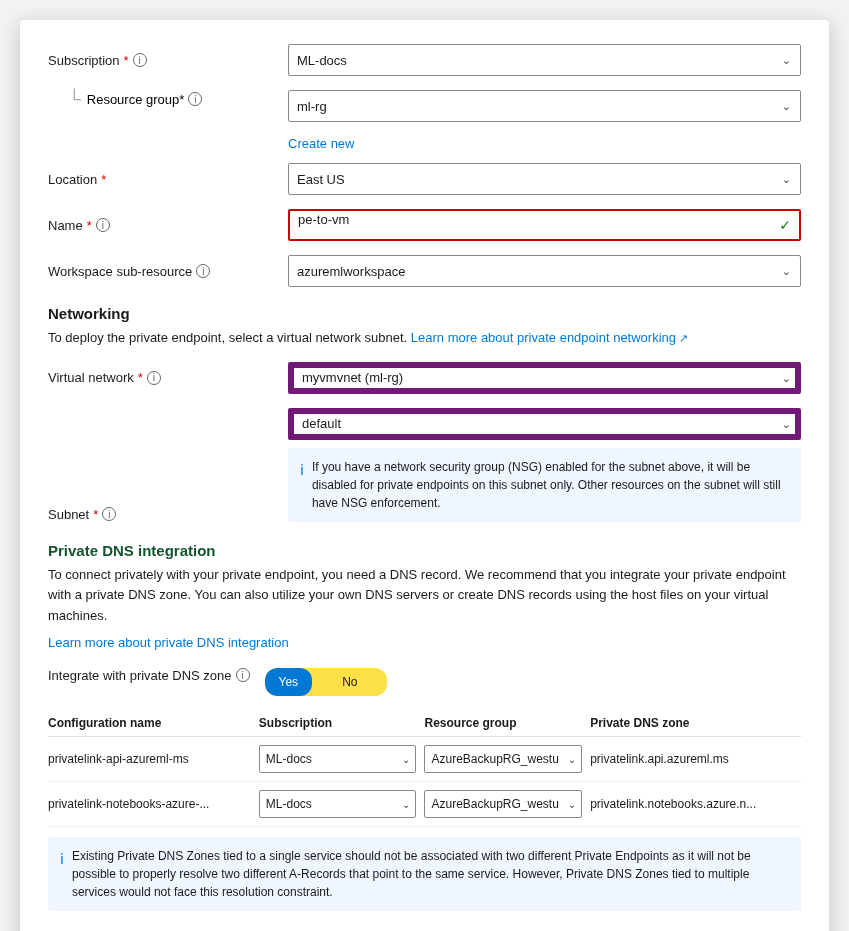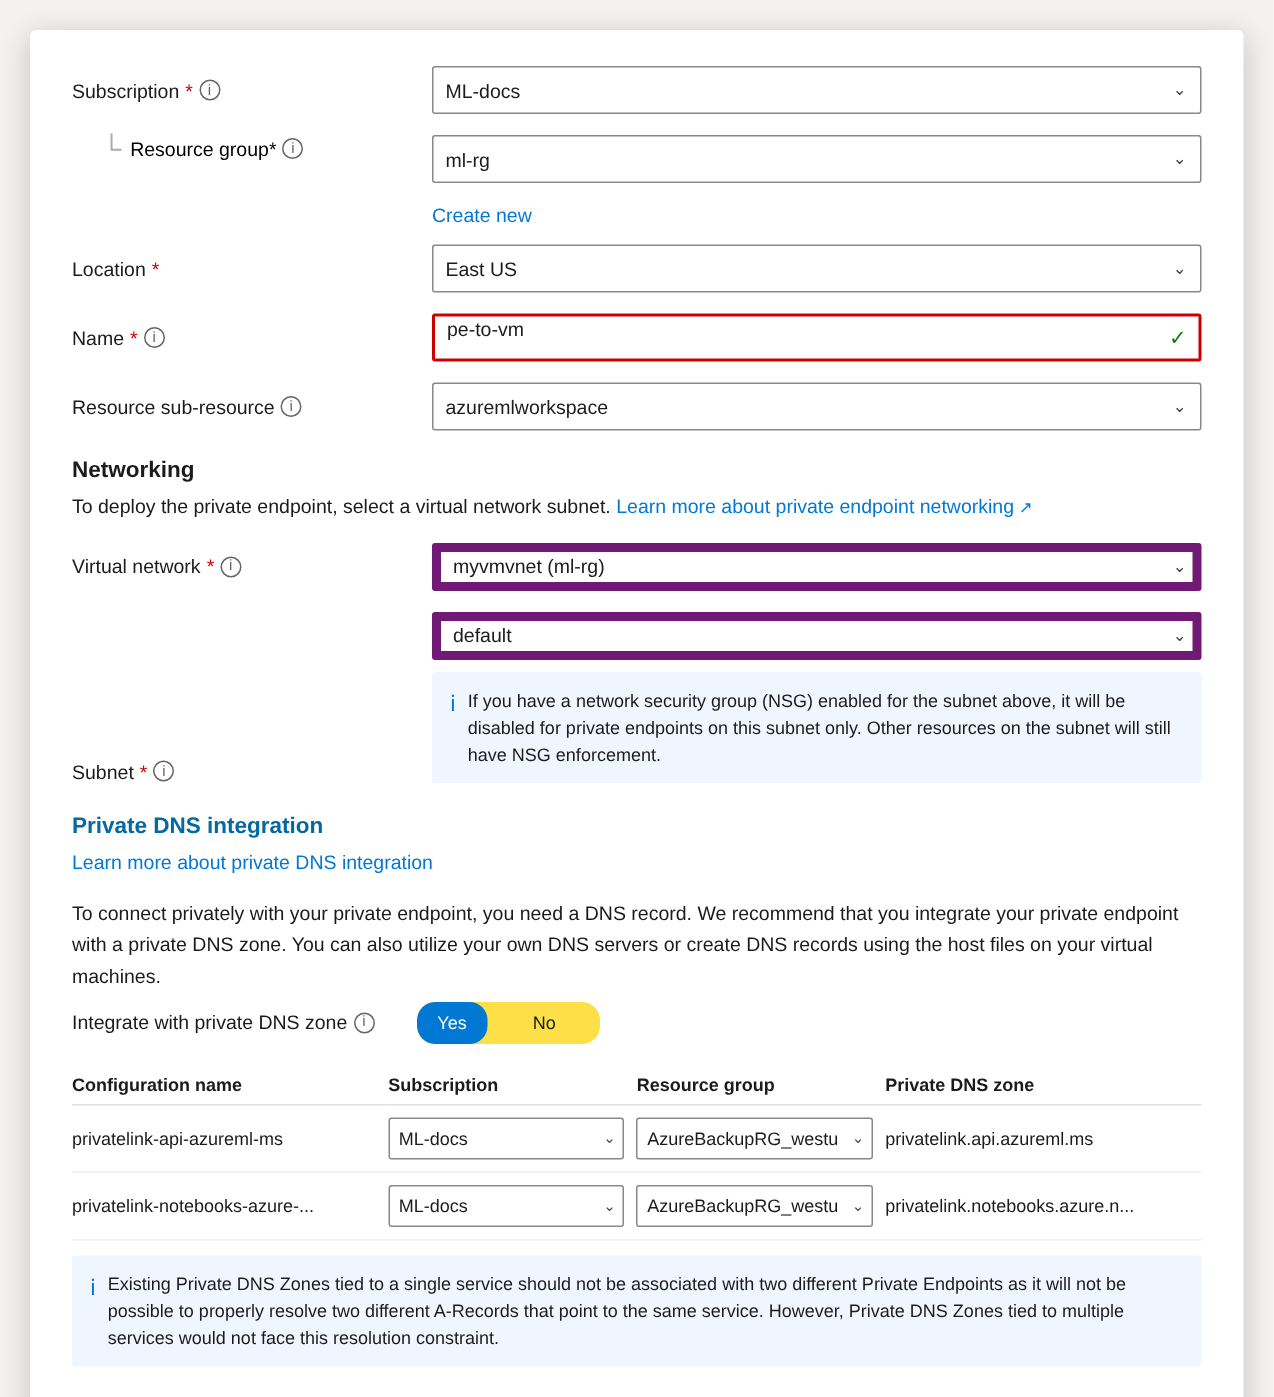--- a/index.html
+++ b/index.html
@@ -169,37 +169,37 @@
     }
     .info-box .info-i {
       color: #0078d4;
       font-size: 15px;
       flex-shrink: 0;
       margin-top: 1px;
     }
     .dns-section-title {
       font-size: 15px;
       font-weight: 600;
-      color: #0369a1;
+      color: #14532d;
       margin: 20px 0 6px 0;
     }
     .dns-desc {
       font-size: 13px;
       color: #1b1b1b;
       line-height: 1.6;
       margin-bottom: 6px;
     }
     .dns-desc a {
       color: #0078d4;
       text-decoration: none;
     }
     .toggle-row {
       display: flex;
-      align-items: center;
-      gap: 28px;
+      align-items: flex-start;
+      gap: 15px;
       margin-bottom: 14px;
     }
     .toggle-label-text {
       font-size: 13px;
       color: #1b1b1b;
       display: flex;
       align-items: center;
       gap: 4px;
     }
     .toggle-switch {
@@ -360,21 +360,21 @@
     <div class="form-control-wrap">
       <div class="input-wrap">
         <input type="text" class="input-box input-highlighted" value="pe-to-vm" style="">
         <span class="input-check">✓</span>
       </div>
     </div>
   </div>
 
   <div class="form-row">
     <div class="form-label">
-      <span>Resource sub-resource</span>
+      <span>Workspace sub-resource</span>
       <span class="info-icon">i</span>
     </div>
     <div class="form-control-wrap">
       <div class="select-wrapper">
         <select class="select-box"><option>azuremlworkspace</option></select>
         <span class="chevron">⌄</span>
       </div>
     </div>
   </div>
 
@@ -411,25 +411,25 @@
         <span class="chevron">⌄</span>
       </div>
       <div class="info-box">
         <span class="info-i">ℹ</span>
         <span>If you have a network security group (NSG) enabled for the subnet above, it will be disabled for private endpoints on this subnet only. Other resources on the subnet will still have NSG enforcement.</span>
       </div>
     </div>
   </div>
 
   <div class="dns-section-title">Private DNS integration</div>
+  <div class="dns-desc">
+    <span>To connect privately with your private endpoint, you need a DNS record. We recommend that you integrate your private endpoint with a private DNS zone. You can also utilize your own DNS servers or create DNS records using the host files on your virtual machines.</span>
+  </div>
   <div class="dns-desc" style="margin-bottom:14px;">
     <a href="#" class="ext-link">Learn more about private DNS integration</a>
-  </div>
-  <div class="dns-desc">
-    <span>To connect privately with your private endpoint, you need a DNS record. We recommend that you integrate your private endpoint with a private DNS zone. You can also utilize your own DNS servers or create DNS records using the host files on your virtual machines.</span>
   </div>
 
   <div class="toggle-row">
     <span class="toggle-label-text">
       <span>Integrate with private DNS zone</span>
       <span class="info-icon">i</span>
     </span>
     <div class="toggle-switch">
       <span class="toggle-yes">Yes</span>
       <span class="toggle-no">No</span>

